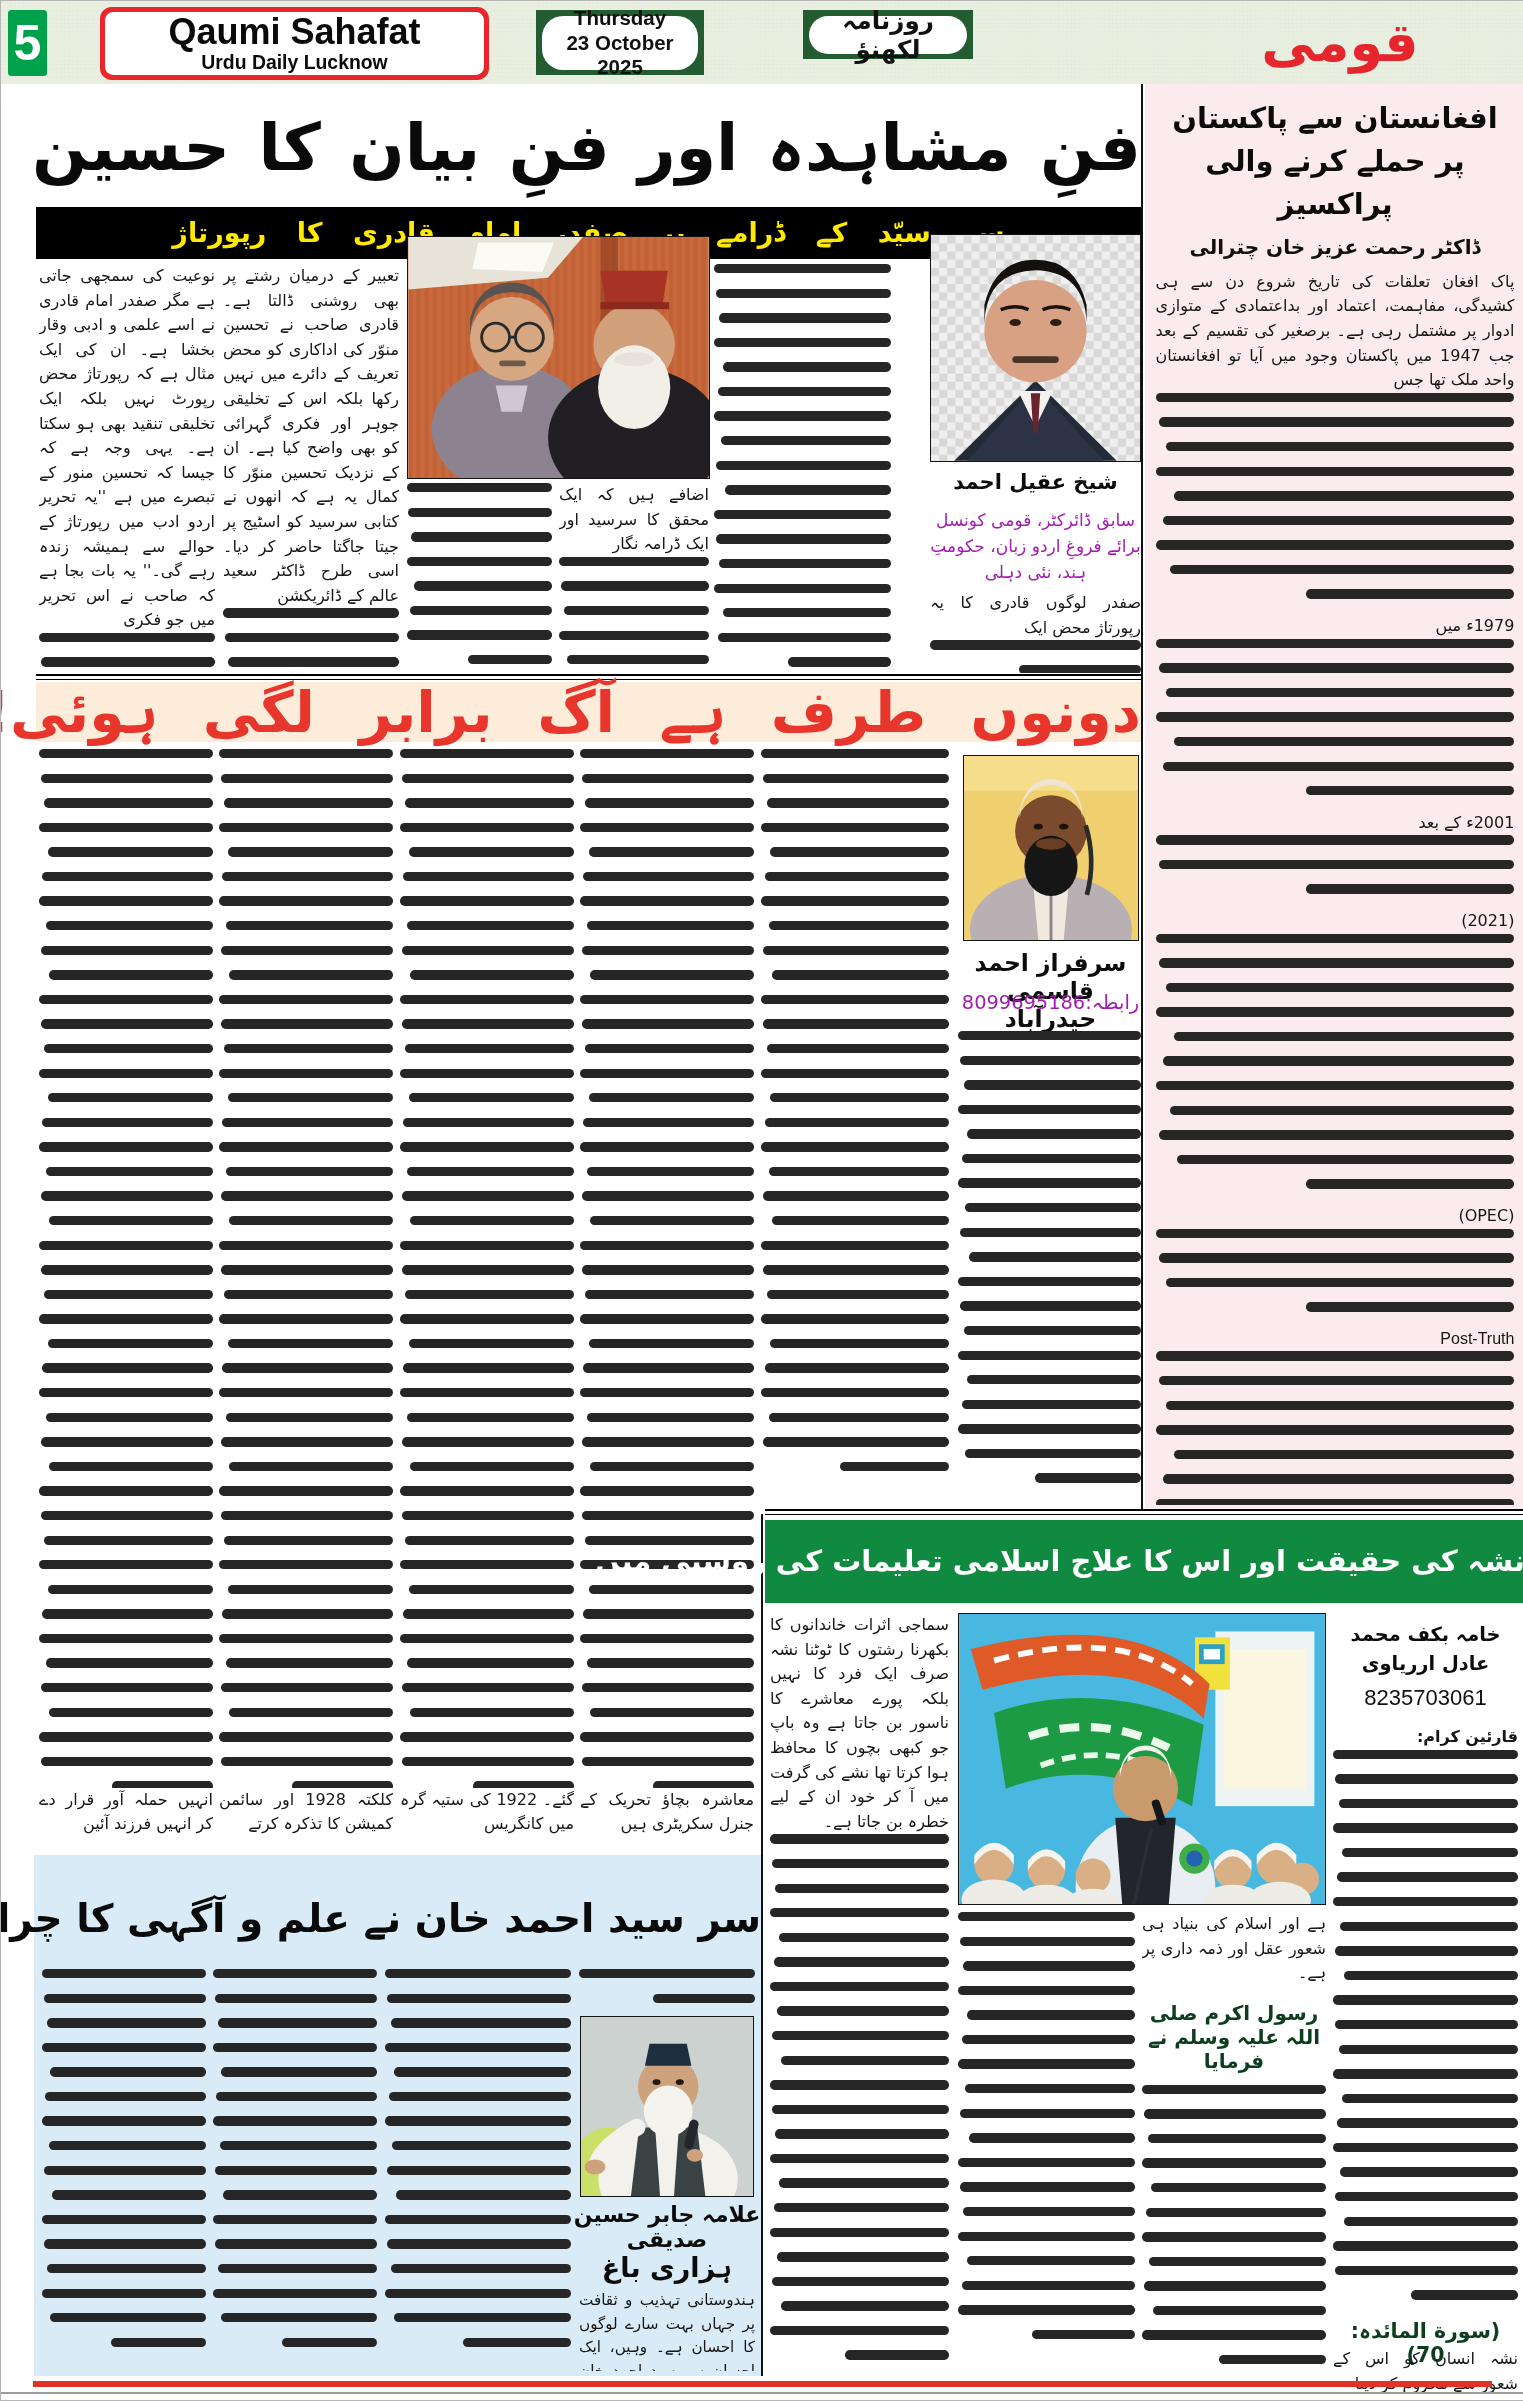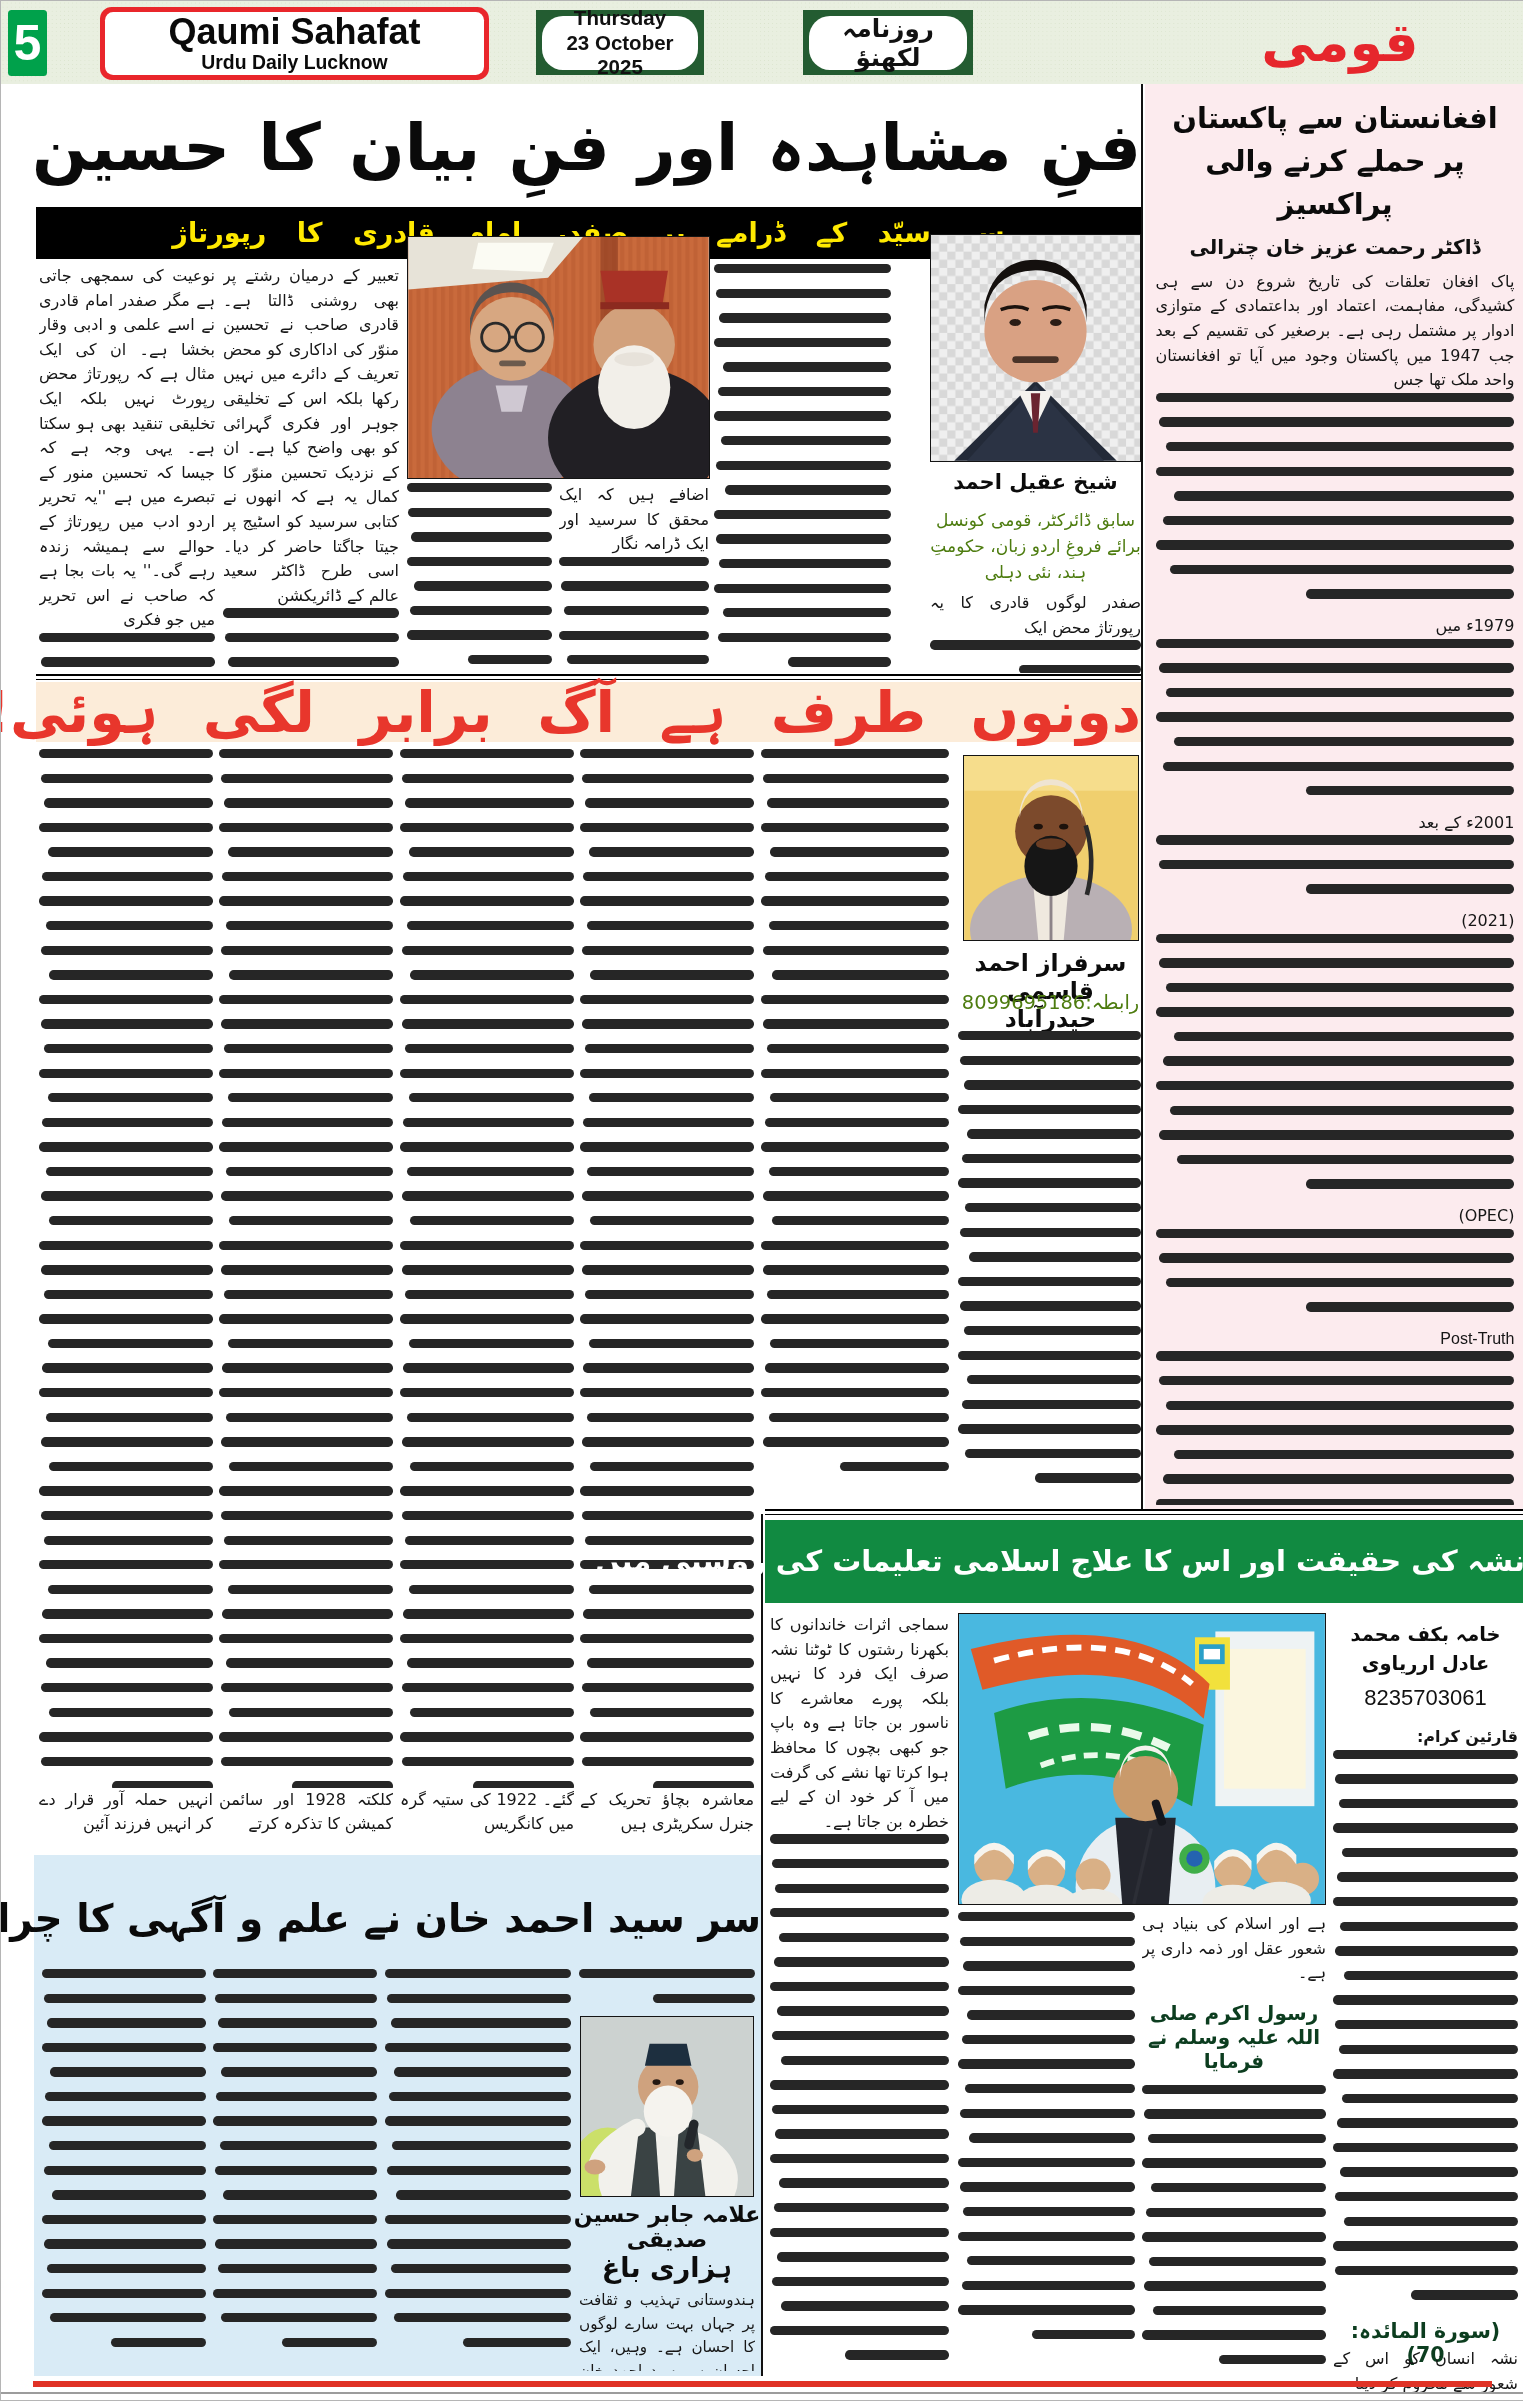--- a/index.html
+++ b/index.html
@@ -17,39 +17,39 @@
     color:#fff;font-weight:bold;font-size:50px;line-height:66px;text-align:center;}
   #masthead{left:99px;top:5.9px;width:389px;height:73px;background:#e9262b;border-radius:11.7px;padding:5.3px;box-sizing:border-box;}
   #masthead-inner{background:#fff;border-radius:8.2px;width:100%;height:100%;display:flex;flex-direction:column;justify-content:center;}
   #masthead-title{font-size:36px;font-weight:800;color:#0a0a0a;line-height:38px;text-align:center;}
   #masthead-sub{font-size:19.4px;font-weight:bold;color:#0a0a0a;line-height:22px;text-align:center;}
   .green-box{background:#235c31;padding:5.9px;box-sizing:border-box;}
   .green-box .inner{background:#fff;border-radius:21px;width:100%;height:100%;
      display:flex;flex-direction:column;justify-content:center;text-align:center;}
   #date-box{left:535px;top:9.4px;width:168px;height:65px;}
   #date-box .inner div{font-size:20.5px;font-weight:bold;color:#111;line-height:24.6px;}
-  #nameplate-box{left:802px;top:9.4px;width:170px;height:65px;}
+  #nameplate-box{left:802px;top:9.4px;width:170px;height:49px;}
   #nameplate-box .inner div{font-size:24.6px;font-weight:bold;color:#111;}
   #section-title{right:21px;top:8.2px;width:328px;height:67px;color:#e6262c;
     font-size:54px;font-weight:800;line-height:67px;text-align:center;}
   
   .urdu-body{direction:rtl;text-align:justify;font-size:16px;line-height:24.6px;color:#161616;}
   .col{overflow:hidden;display:flex;flex-direction:column;}
   .fill-lines{flex:1 1 auto;overflow:hidden;direction:rtl;}
   .ln{height:9.4px;background:#262626;border-radius:4.7px;margin:0 0 15.2px auto;}
   .lastline{flex:0 0 auto;}
   
   #a1-headline{left:35px;top:88px;width:1105px;height:117px;font-size:65px;font-weight:800;
      color:#0a0a0a;line-height:117px;white-space:nowrap;word-spacing:5.9px;}
   #a1-subband{left:35px;top:206px;width:1105px;height:52px;background:#000;}
   #a1-subband div{color:#ffe900;font-size:27px;font-weight:bold;line-height:52px;word-spacing:21px;white-space:nowrap;}
   .photo-frame{border:1.8px solid #141414;box-sizing:border-box;background:#ddd;}
   .photo-frame svg{display:block;width:100%;height:100%;}
   .cap-name{direction:rtl;font-size:21px;font-weight:bold;color:#0c0c0c;text-align:center;}
-  .cap-role{direction:rtl;font-size:17px;color:#4d7c0f;text-align:center;line-height:26px;}
+  .cap-role{direction:rtl;font-size:17px;color:#a21caf;text-align:center;line-height:26px;}
   
   .dsep{border-top:2.9px solid #000;border-bottom:1.2px solid #000;height:2.9px;box-sizing:content-box;background:#fff;}
   .vrule{background:#111;}
   
   #proxies{left:1144px;top:83px;width:380px;height:1429px;background:#fcebee;box-sizing:border-box;padding:8.2px 10.6px;}
   #proxies-headline{direction:rtl;font-size:29px;font-weight:800;color:#0b0b0b;text-align:center;line-height:43px;margin-top:4.7px;}
   #proxies-author{direction:rtl;font-size:20px;font-weight:bold;color:#101010;text-align:center;margin:9.4px 0 10.6px;}
   
   #a2-band{left:35px;top:681px;width:1105px;height:60px;background:#fcecd9;}
   #a2-band div{color:#e8362c;font-size:57px;font-weight:800;line-height:60px;word-spacing:24.6px;white-space:nowrap;}

